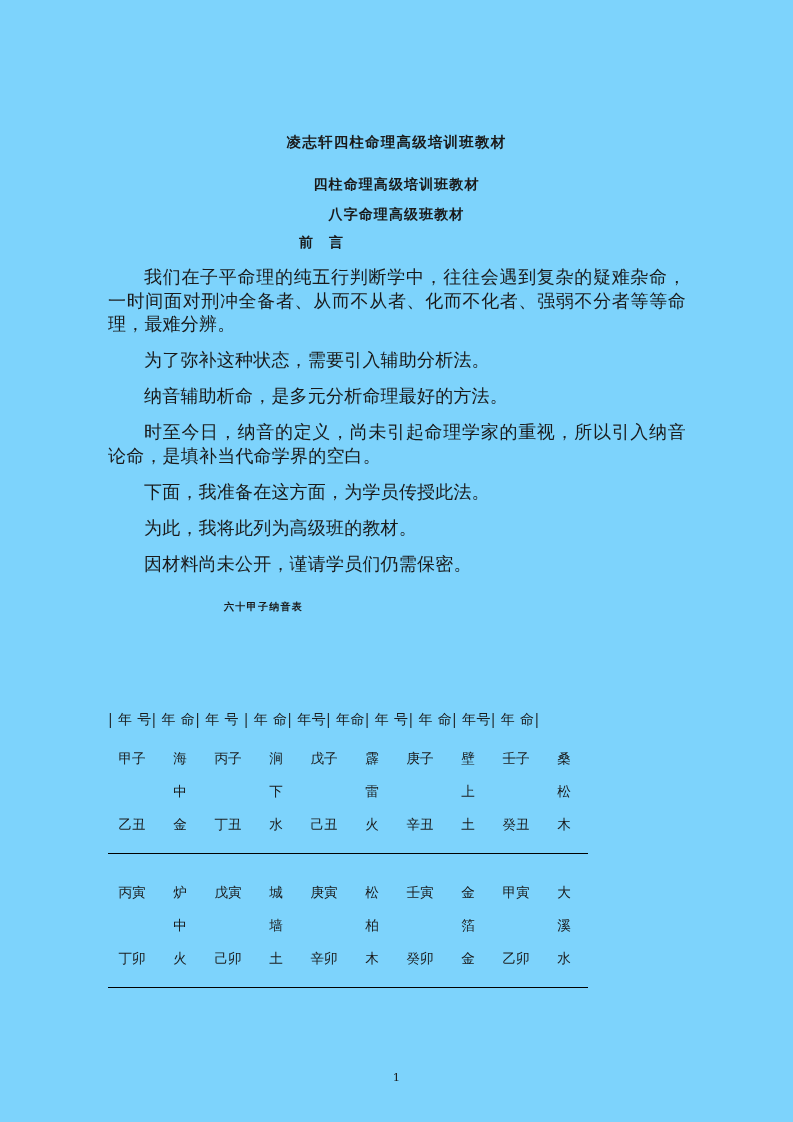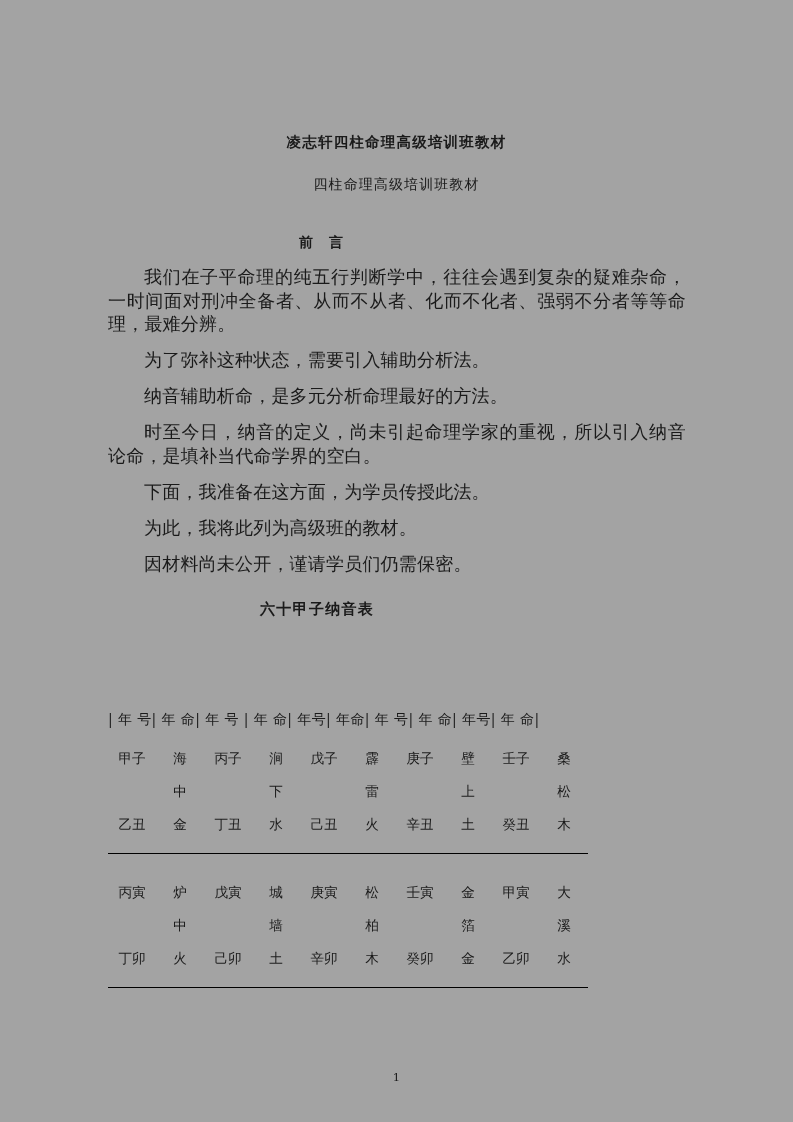--- a/index.html
+++ b/index.html
@@ -10,21 +10,21 @@
   }
   body {
     font-family: "DejaVu Serif", "Liberation Serif", serif;
     color: #1a1a1a;
   }
   .page {
     position: relative;
     width: 793px;
     height: 1122px;
     margin: 0 auto;
-    background: #a3a3a3;
+    background: #7dd3fc;
     overflow: hidden;
     box-sizing: border-box;
   }
 
   
   .title-block {
     position: absolute;
     left: 0;
     top: 132px;
     width: 793px;
@@ -35,21 +35,21 @@
     font-weight: bold;
     letter-spacing: 1.2px;
     line-height: 20px;
     margin: 0;
   }
   .subtitle-group {
     margin-top: 22px;
   }
   .doc-subtitle {
     font-size: 14px;
-    font-weight: normal;
+    font-weight: bold;
     letter-spacing: 1.1px;
     line-height: 21px;
     margin: 9px;
   }
 
   
   .preface-heading {
     position: absolute;
     left: 0;
     top: 234px;
@@ -74,24 +74,23 @@
     margin: 0 0 12.5px 0;
     text-align: justify;
     letter-spacing: 0.2px;
   }
 
   
   .table-heading {
     position: absolute;
     left: 224px;
     top: 600px;
-    font-size: 15px;
+    font-size: 10px;
     font-weight: bold;
     letter-spacing: 1.3px;
-    margin-left: 36px;
   }
 
   
   .nayin {
     position: absolute;
     left: 108px;
     top: 708px;
     width: 480px;
   }
   .header-row {
@@ -134,20 +133,21 @@
 </style>
 </head>
 <body>
 
 <div class="page">
 
   <div class="title-block">
     <h1 class="doc-title">凌志轩四柱命理高级培训班教材</h1>
     <div class="subtitle-group">
       <p class="doc-subtitle">四柱命理高级培训班教材</p>
+      <p class="doc-subtitle">八字命理高级班教材</p>
     </div>
   </div>
 
   <div class="preface-heading">前　言</div>
 
   <div class="body-area">
     <p class="para">我们在子平命理的纯五行判断学中，往往会遇到复杂的疑难杂命，一时间面对刑冲全备者、从而不从者、化而不化者、强弱不分者等等命理，最难分辨。</p>
     <p class="para">为了弥补这种状态，需要引入辅助分析法。</p>
     <p class="para">纳音辅助析命，是多元分析命理最好的方法。</p>
     <p class="para">时至今日，纳音的定义，尚未引起命理学家的重视，所以引入纳音论命，是填补当代命学界的空白。</p>

